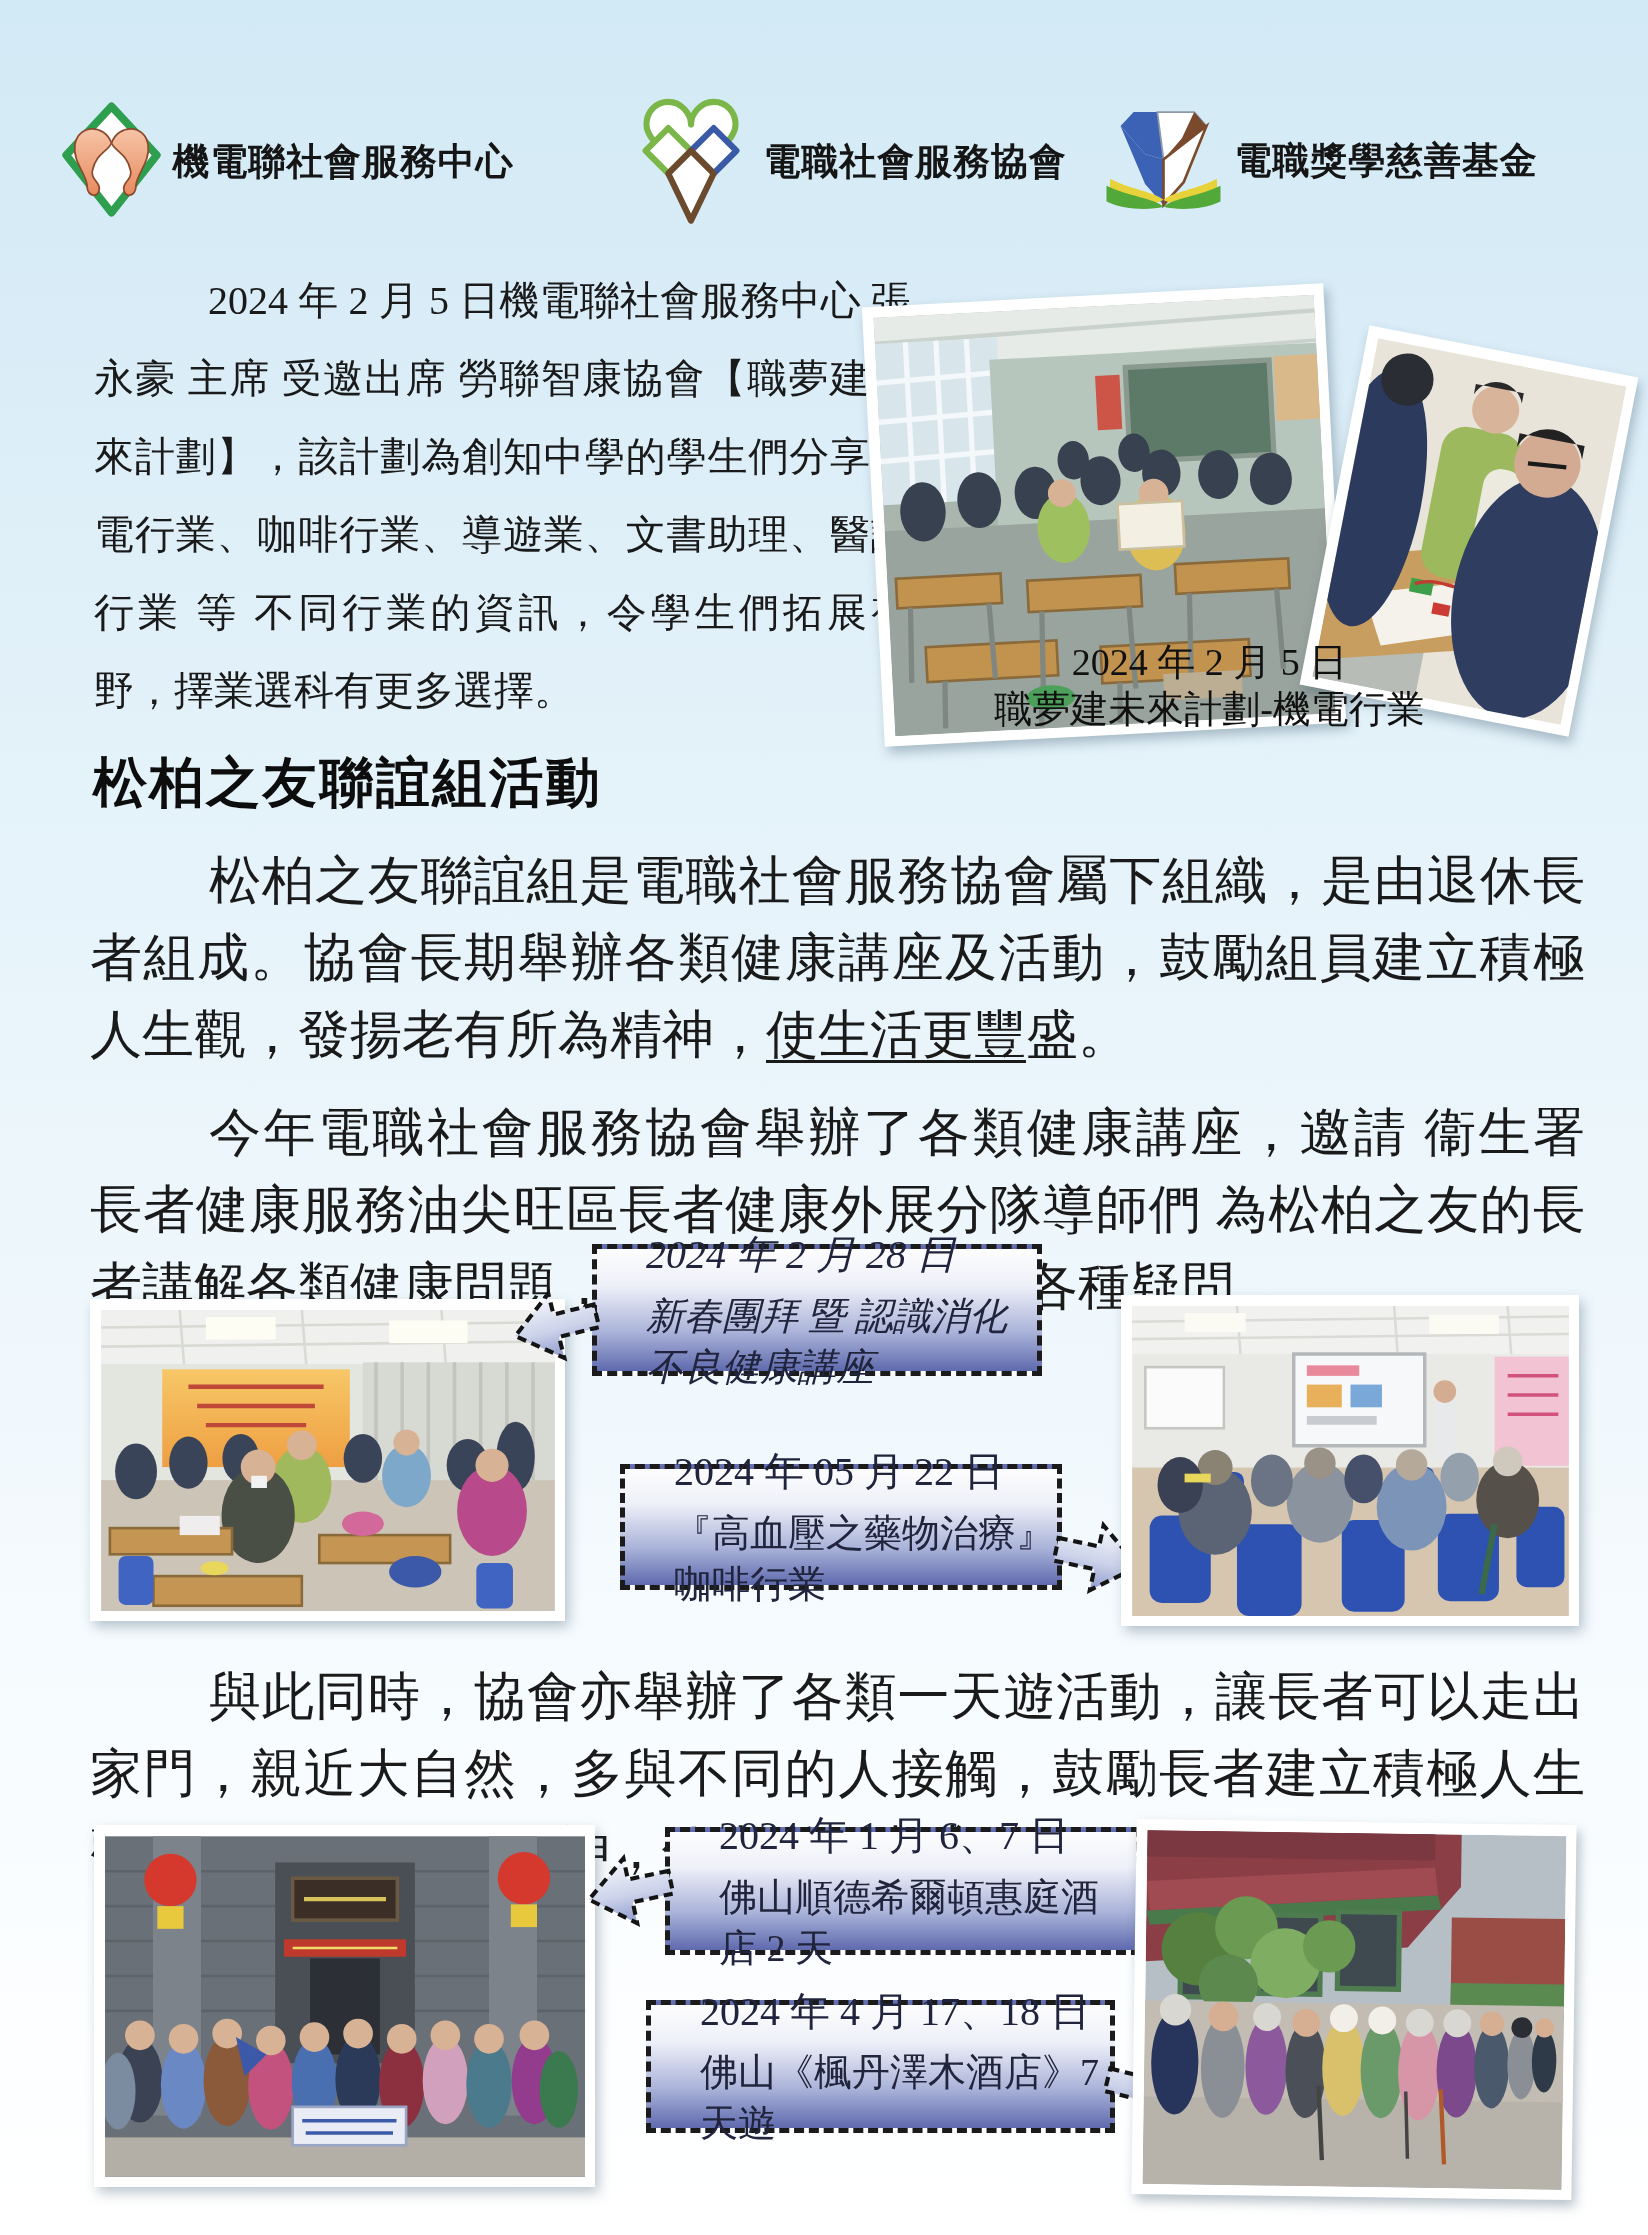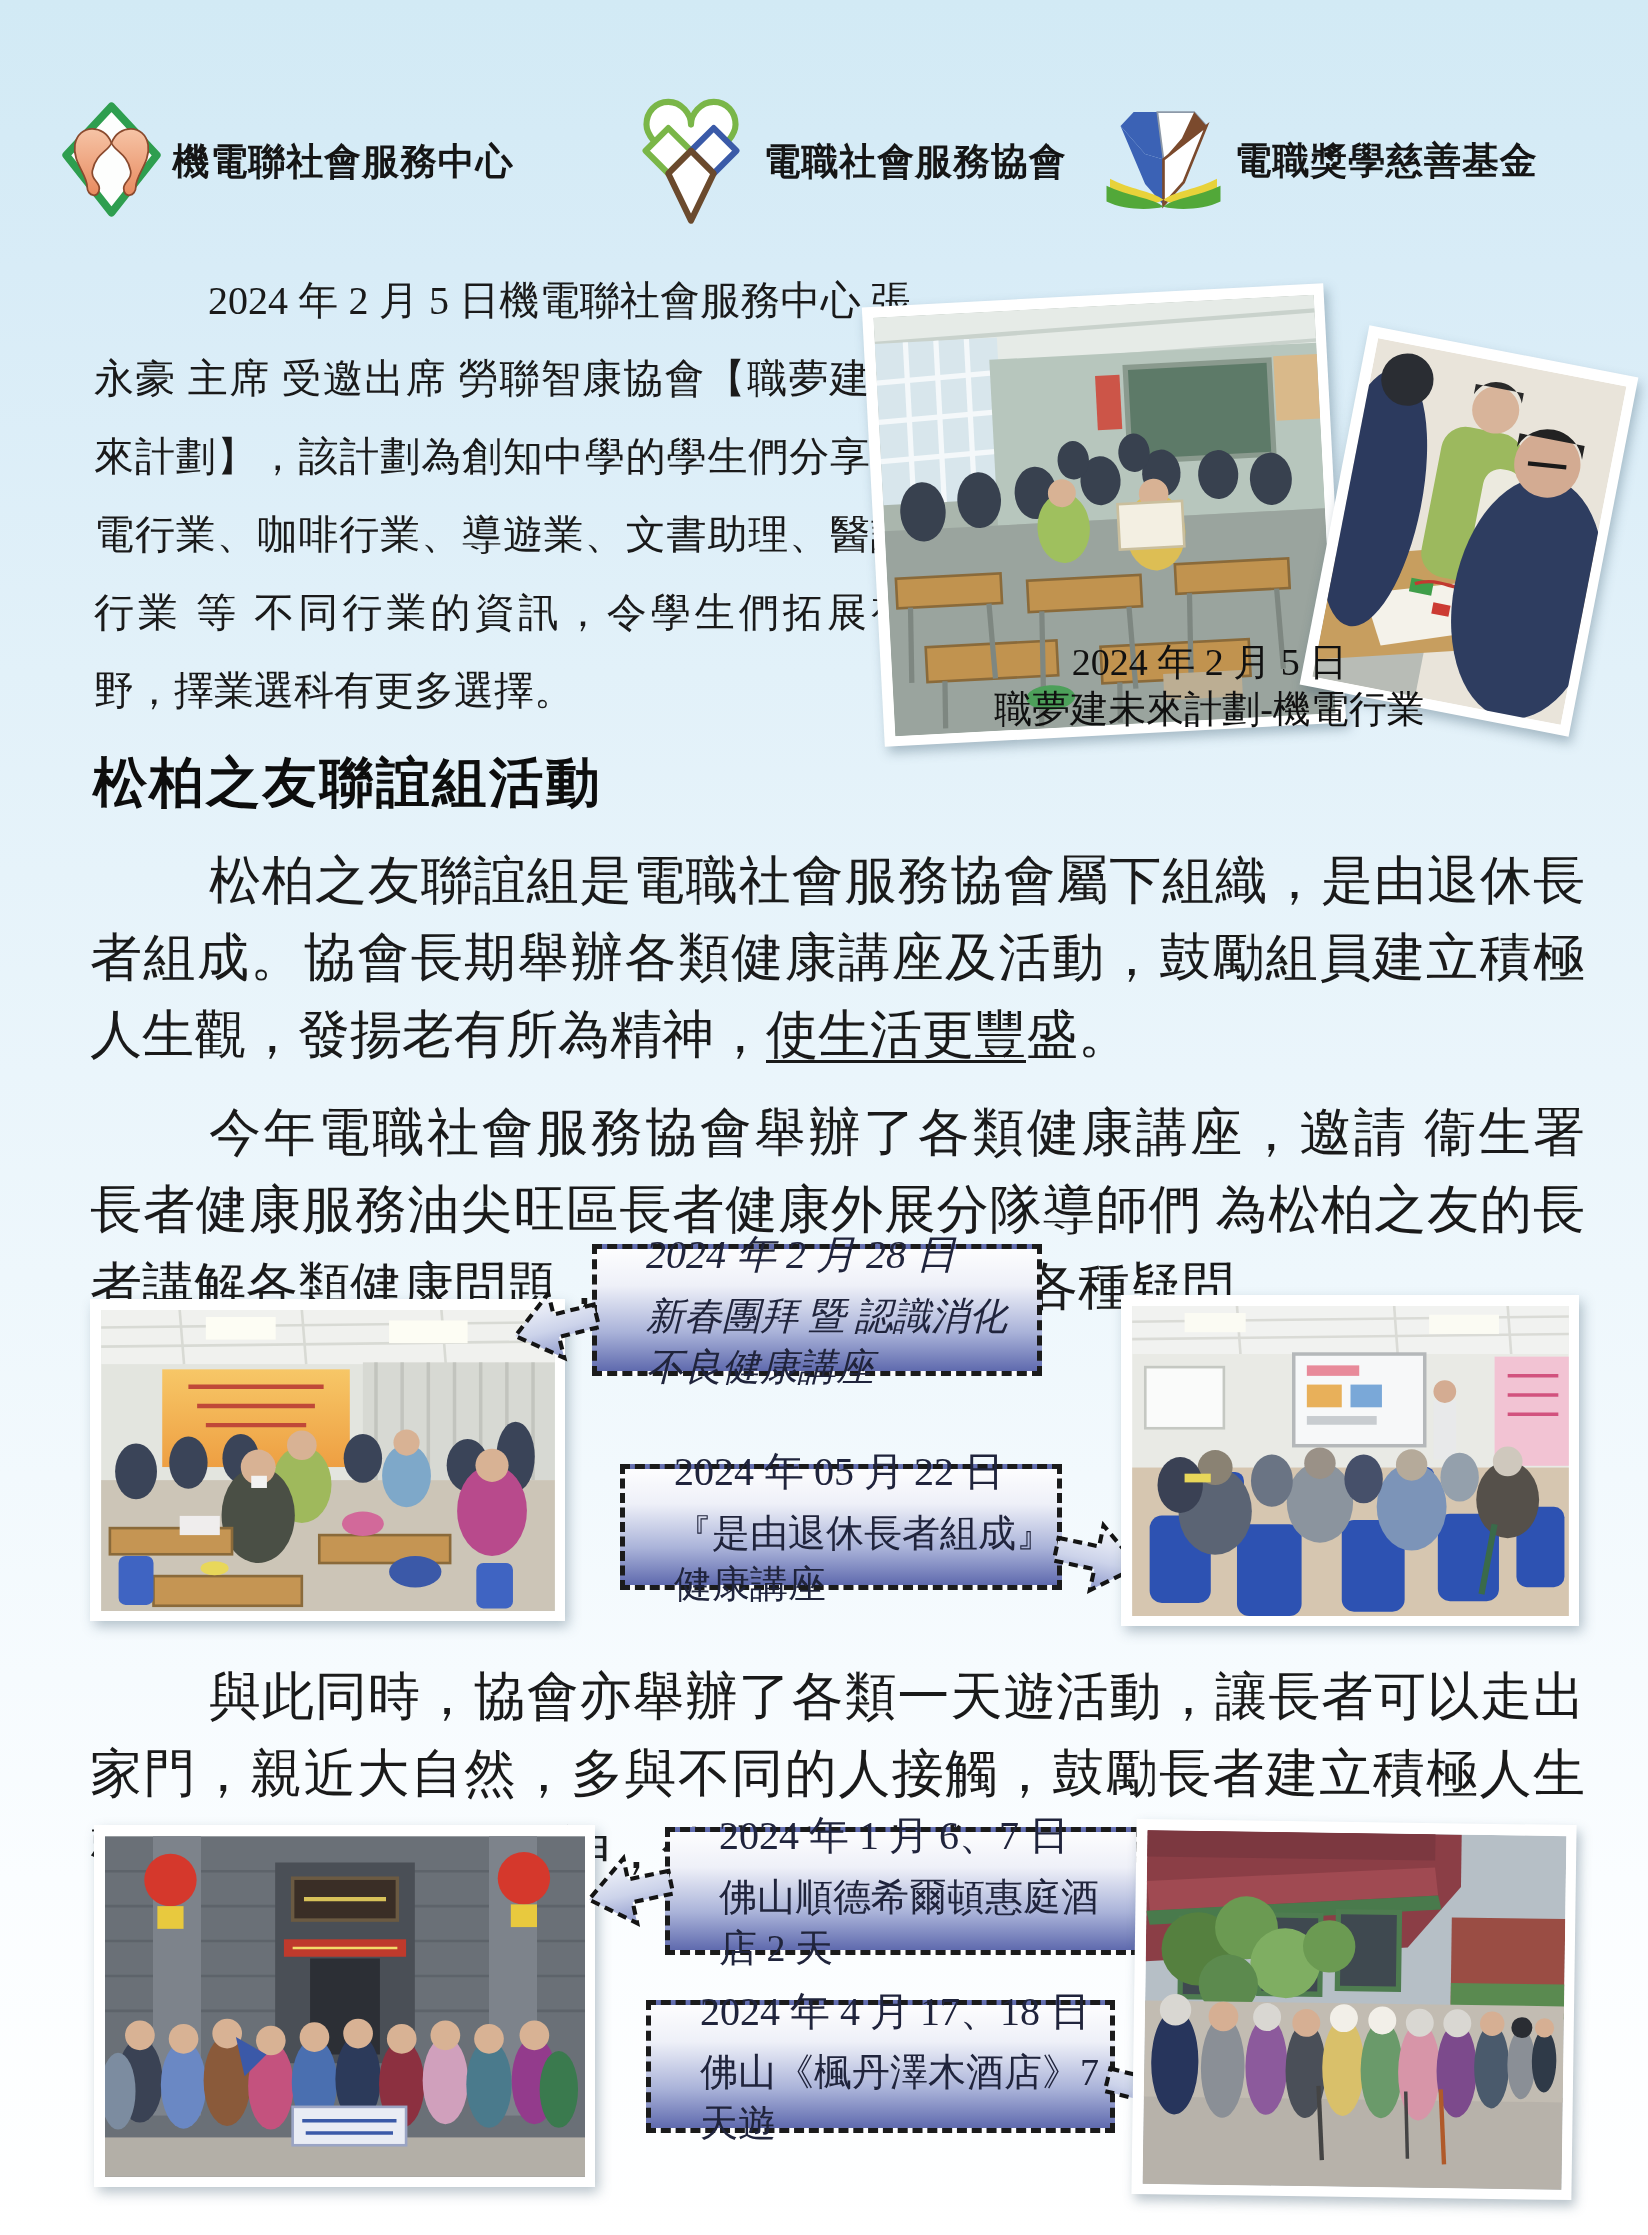--- a/index.html
+++ b/index.html
@@ -272,21 +272,21 @@
     </svg>
     <div class="callout-date">2024 年 2 月 28 日</div>
     <div class="callout-title">新春團拜 暨 認識消化不良健康講座</div>
   </div>
 
   <div class="callout" style="left:620px;top:1464px;width:442px;height:126px;">
     <svg class="callout-arrow" style="right:-86px;top:49px;transform:rotate(12deg);" viewBox="0 0 110 92">
       <path d="M4 32 L54 32 L54 6 L105 46 L54 86 L54 60 L4 60 Z" fill="url(#gArrow)" stroke="#141414" stroke-width="5" stroke-dasharray="11 7"></path>
     </svg>
     <div class="callout-date">2024 年 05 月 22 日</div>
-    <div class="callout-title">『是由退休長者組成』健康講座</div>
+    <div class="callout-title">『高血壓之藥物治療』咖啡行業</div>
   </div>
 
   <figure class="photo" style="left:1121px;top:1295px;width:437px;height:310px;margin:0;">
     <svg width="437" height="310" viewBox="0 0 500 355">
       <rect width="500" height="355" fill="#e9eae5"></rect>
       <rect width="500" height="55" fill="#f1f2f0"></rect>
       <g stroke="#dadbd6" stroke-width="3">
         <line x1="0" y1="18" x2="500" y2="12"></line>
           <line x1="0" y1="38" x2="500" y2="32"></line>
         <line x1="120" y1="0" x2="124" y2="55"></line>

